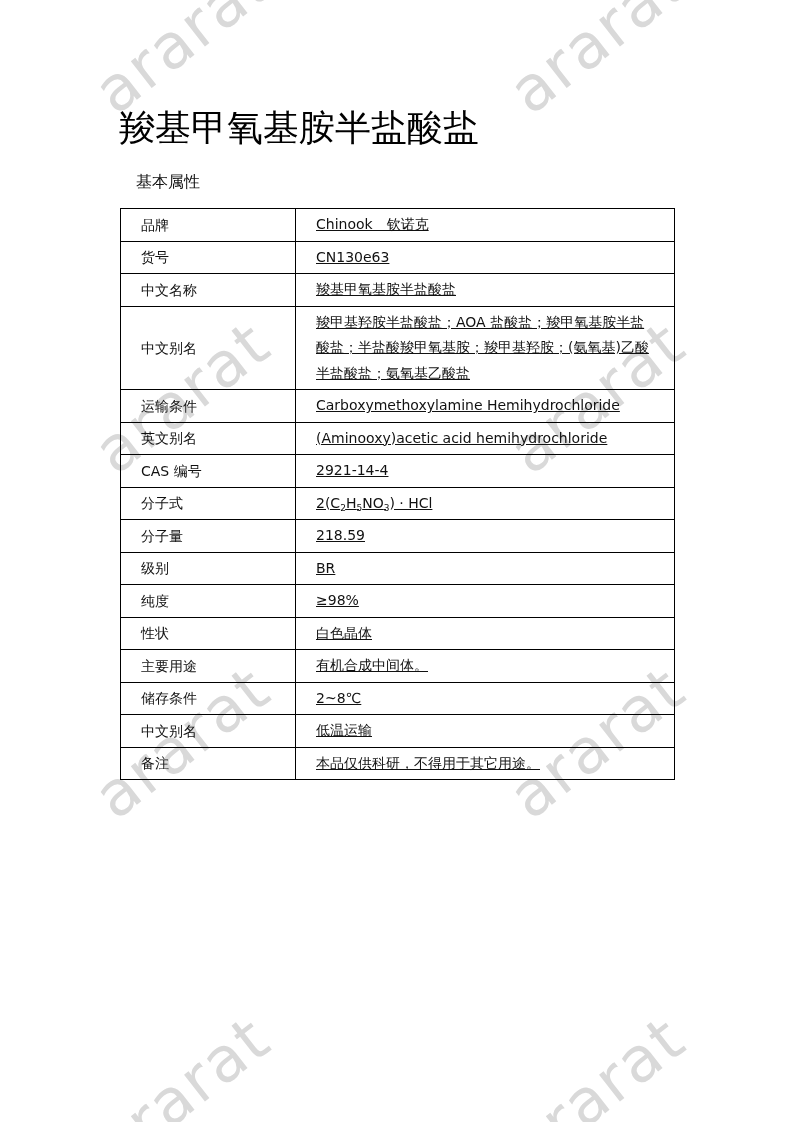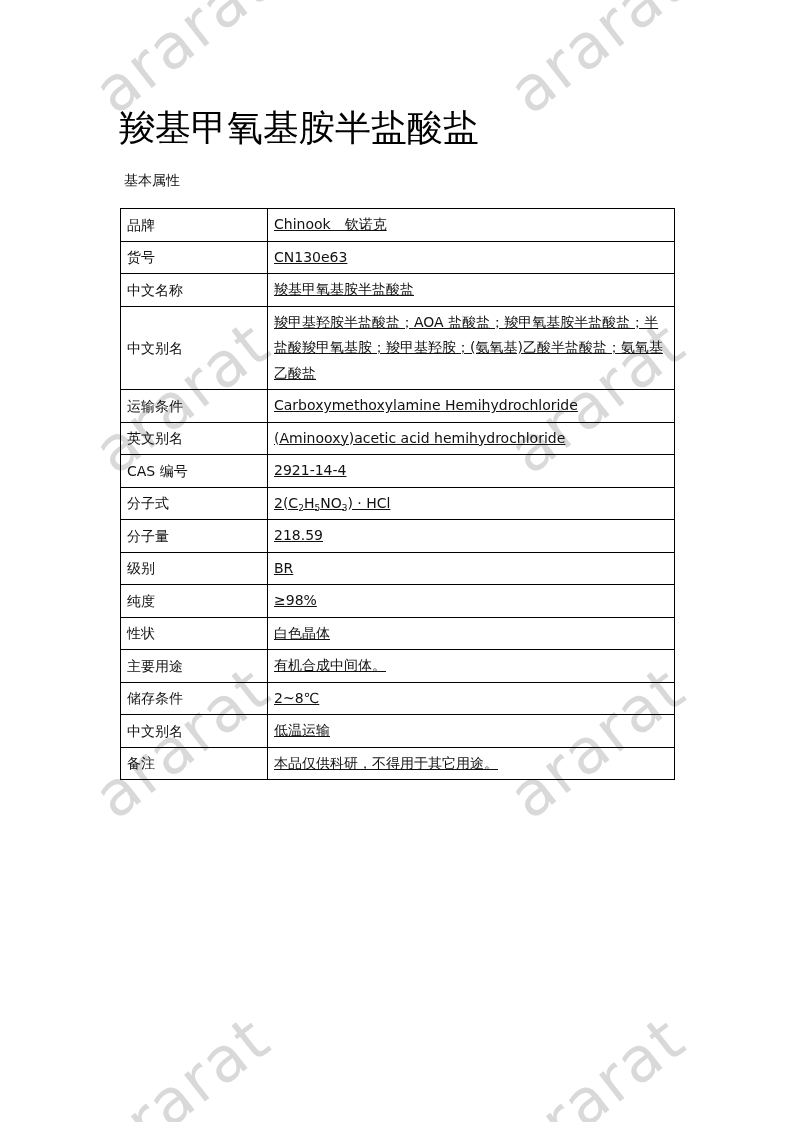--- a/index.html
+++ b/index.html
@@ -13,29 +13,29 @@
       font-family: "DejaVu Sans", sans-serif; transform: rotate(-38deg);
       transform-origin: left bottom; white-space: nowrap; z-index: 0;
       pointer-events: none;
     }
     .title {
       position: absolute; left: 119px; top: 104px; margin: 0;
       font-size: 36px; font-weight: normal; color: #000; z-index: 1;
       letter-spacing: 0px;
     }
     .subtitle {
-      position: absolute; left: 124px; top: 172px; font-size: 14px; z-index: 1;
+      position: absolute; left: 136px; top: 172px; font-size: 16px; z-index: 1;
     }
     table.props {
       position: absolute; left: 120px; top: 208px; width: 555px;
       border-collapse: collapse; font-size: 14px; z-index: 1;
       background: transparent;
     }
     table.props td {
-      border: 1px solid #000; padding: 3px 6px; vertical-align: middle;
+      border: 1px solid #000; padding: 3px 20px; vertical-align: middle;
       line-height: 20px;
     }
     table.props td.key { width: 134px; }
     table.props td.val { line-height: 25.5px; text-decoration: underline; }
     .sub { font-size: 9px; vertical-align: -3px; line-height: 0; }
   </style>
 </head>
 <body>
 
 <div class="watermark" style="left:125px; top:55px;">ararat</div>

